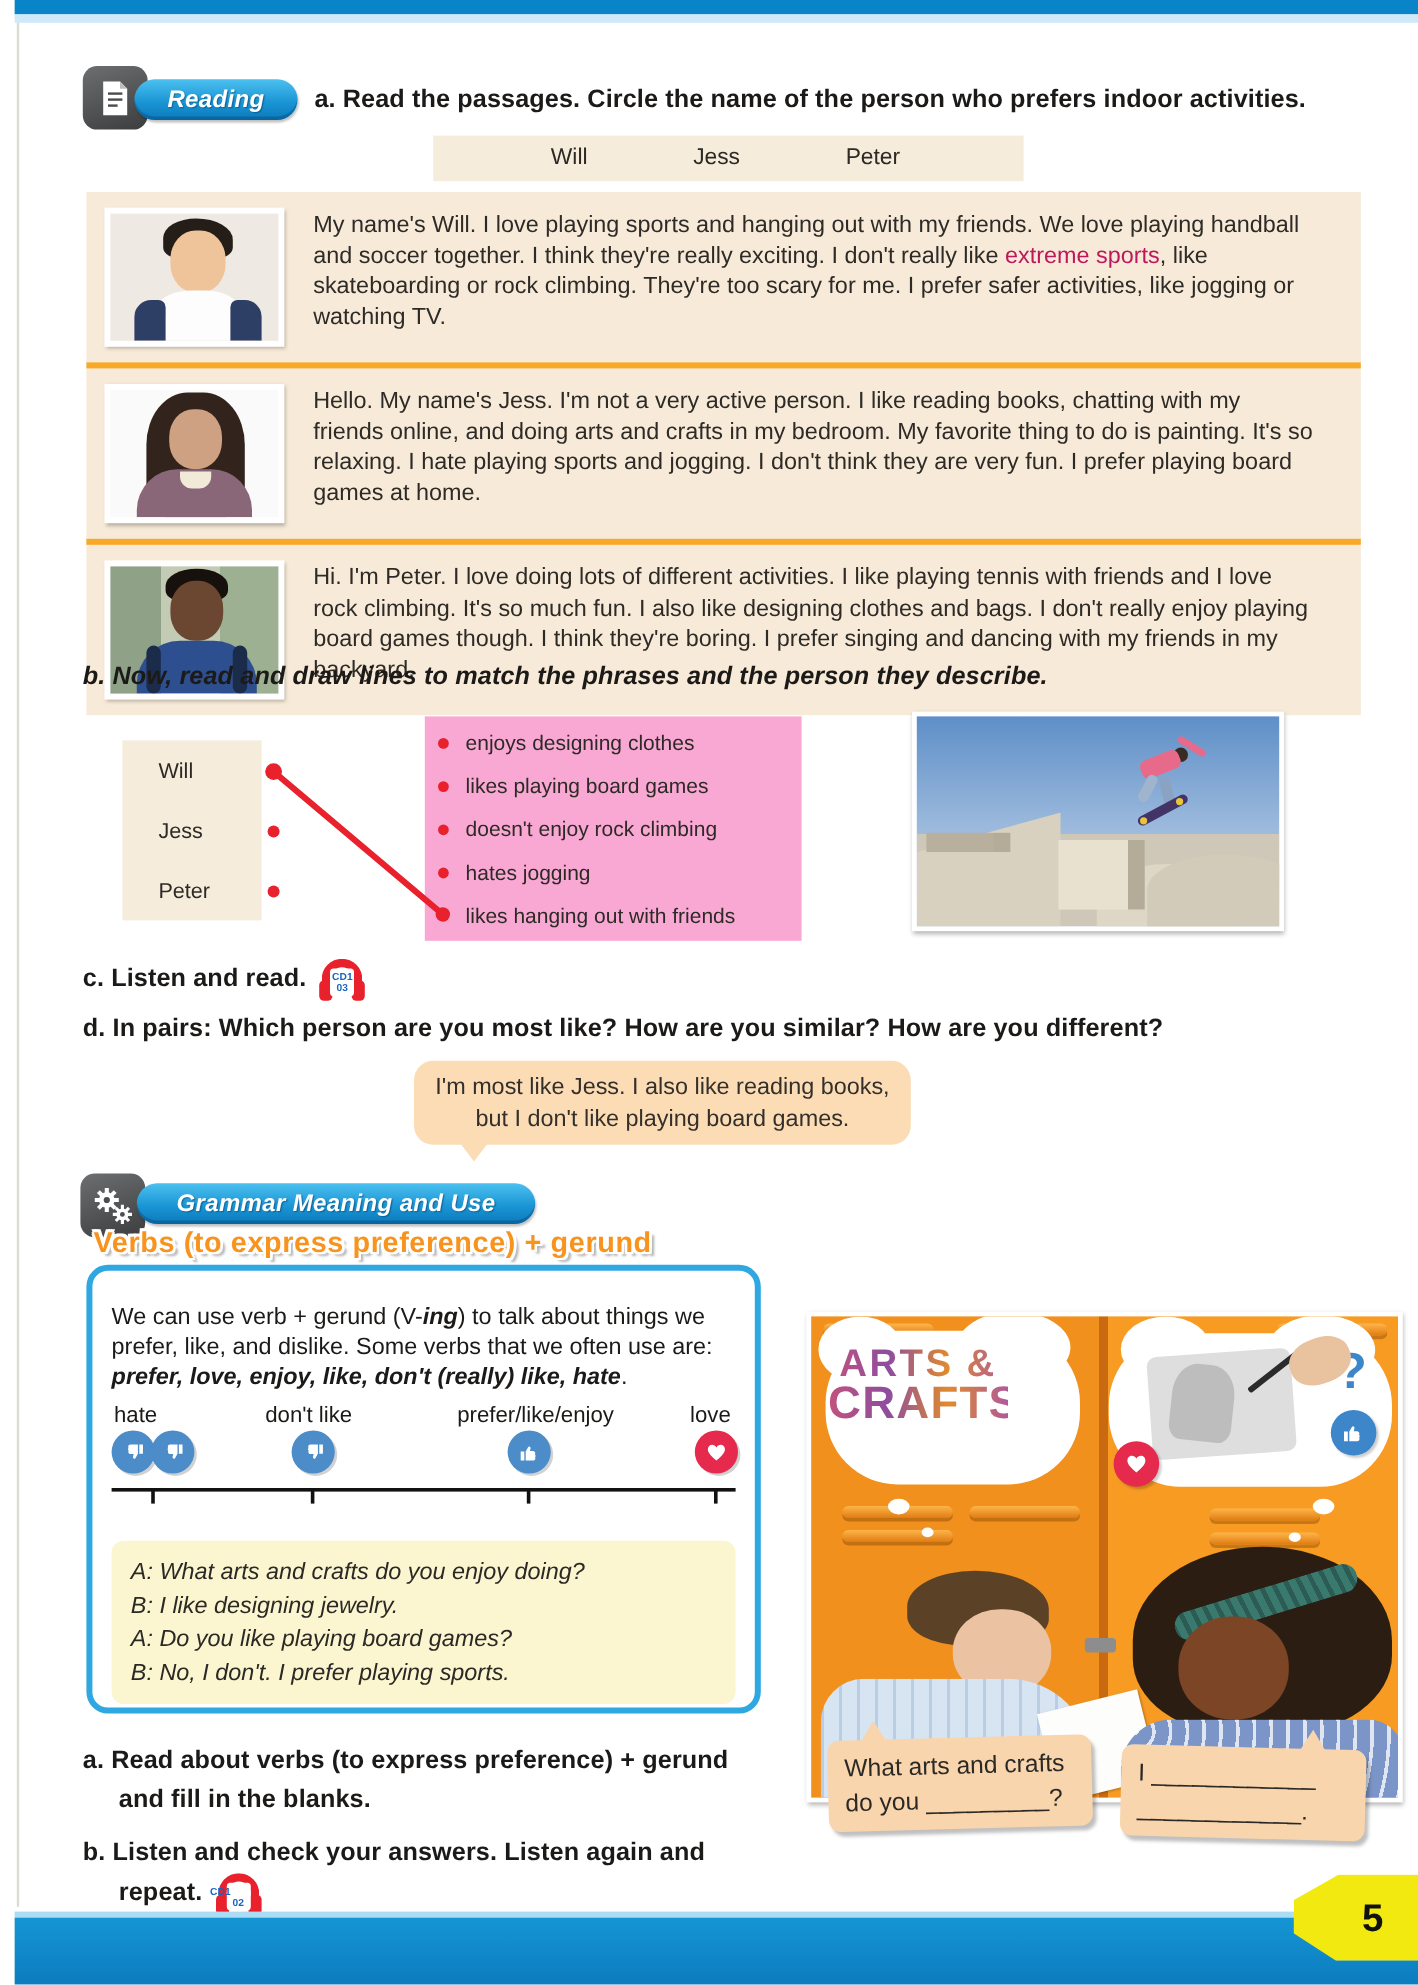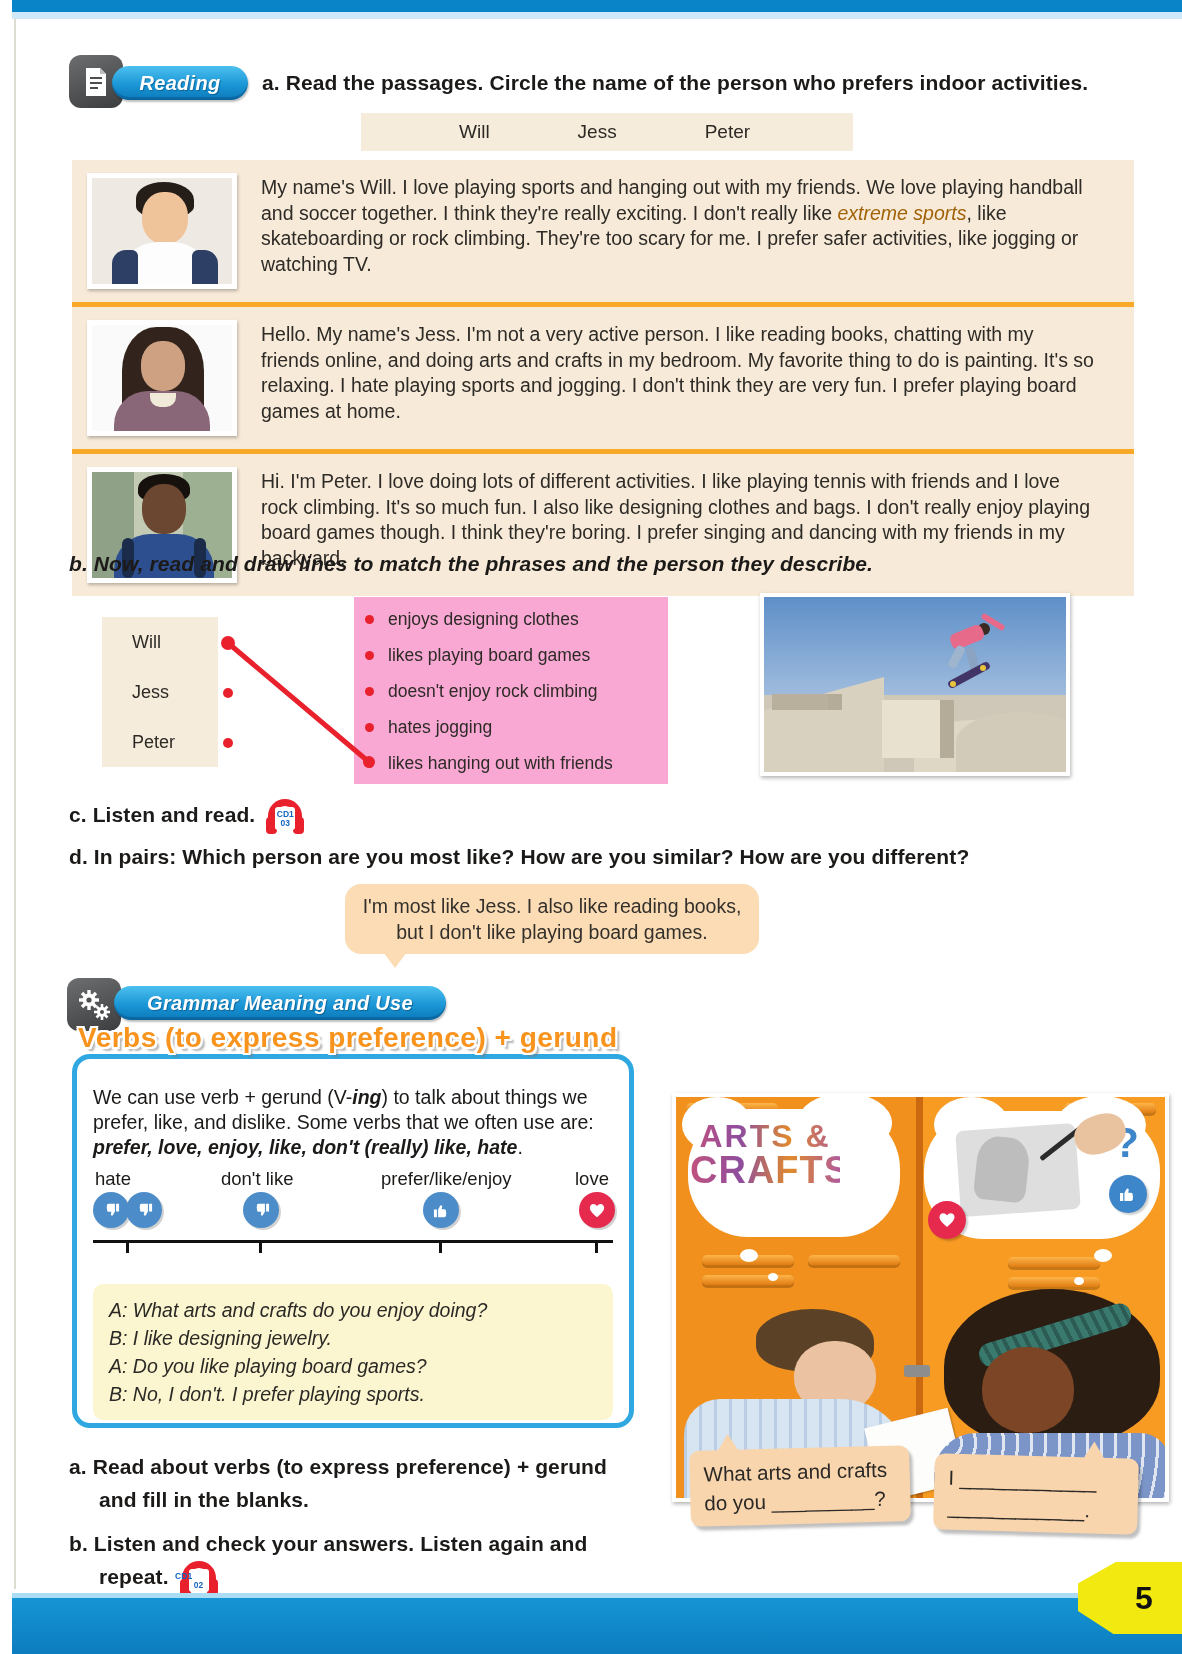--- a/index.html
+++ b/index.html
@@ -39,21 +39,21 @@
                display:flex; align-items:center; gap:88px; padding-left:98px; }
   .names-box span { font-size:19px; color:#2d2a26; }
 
   
   .passages { position:absolute; left:60px; top:160px; width:1062px; background:#f7ead8; }
   .passage { display:flex; padding:13px 40px 13px 15px; }
   .p-divider { height:5px; background:#f9a928; }
   .photo-frame { flex:0 0 150px; height:116px; background:#fff; padding:5px; box-shadow:1px 2px 3px rgba(0,0,0,.25); margin-right:24px; position:relative; }
   .photo-inner { position:relative; width:100%; height:100%; overflow:hidden; }
   .ptext { flex:1; font-size:19.5px; line-height:25.5px; color:#2e2b27; padding-top:2px; }
-  .seg-highlight { color:#a16207;font-style:italic; }
+  .seg-highlight { color:#be185d; }
   .seg-bold { font-weight:400; }
   .seg-bold-italic { font-weight:800; font-style:italic; }
 
   
   .bg-will { background:#efe9e3; } .bg-jess { background:#fbfafa; } .bg-peter { background:linear-gradient(90deg,#8fa287 0 30%,#c3cbb4 30% 65%,#9db092 65%); }
   .head { position:absolute; border-radius:46%; }
   .hair { position:absolute; }
   .torso { position:absolute; }
 
   
@@ -82,21 +82,21 @@
   .audio-label { position:absolute; left:10px; top:9px; width:20px; height:23px; background:#fff; border-radius:3px;
                  color:#1565c0; font-weight:800; font-size:8.5px; line-height:9px; text-align:center; padding-top:3px; }
 
   
   .speech-bubble { position:absolute; left:333px; top:884px; width:414px; background:#fcdcb4; border-radius:16px;
                    padding:9px 10px; text-align:center; font-size:19.5px; line-height:26px; color:#33302c; }
   .speech-bubble .tail { position:absolute; left:38px; bottom:-14px; width:0; height:0;
                    border-left:12px solid transparent; border-right:12px solid transparent; border-top:16px solid #fcdcb4; }
 
   
-  .grammar-title { position:absolute; left:66px; top:1022px; z-index:3; font-size:28px; font-weight:800; color:#f8941e; letter-spacing:.5px;
+  .grammar-title { position:absolute; left:66px; top:1022px; z-index:3; font-size:24px; font-weight:800; color:#f8941e; letter-spacing:.5px;
       text-shadow:-2px -2px 0 #fff,2px -2px 0 #fff,-2px 2px 0 #fff,2px 2px 0 #fff,0 -2px 0 #fff,0 2px 0 #fff,-2px 0 0 #fff,2px 0 0 #fff,4px 4px 2px rgba(120,120,120,.55); }
   .grammar-box { position:absolute; left:60px; top:1054px; width:562px; height:374px; background:#fff;
                  border:5px solid #2fa8e1; border-radius:18px; padding:26px 16px 12px 16px; }
   .rule { font-size:19.5px; line-height:25px; color:#1c1a18; }
   .scale { position:relative; height:102px; margin-top:8px; }
   .scale-label { position:absolute; top:0; font-size:18.5px; color:#1c1a18; }
   .icon-circle { position:absolute; top:24px; width:36px; height:36px; border-radius:50%; display:flex; align-items:center; justify-content:center;
                  box-shadow:2px 2px 0 rgba(0,0,0,.18); }
   .ic-blue { background:#4b8cc9; } .ic-red { background:#e52a4e; }
   .scale-axis { position:absolute; left:0; right:0; top:72px; border-top:3px solid #111; }

